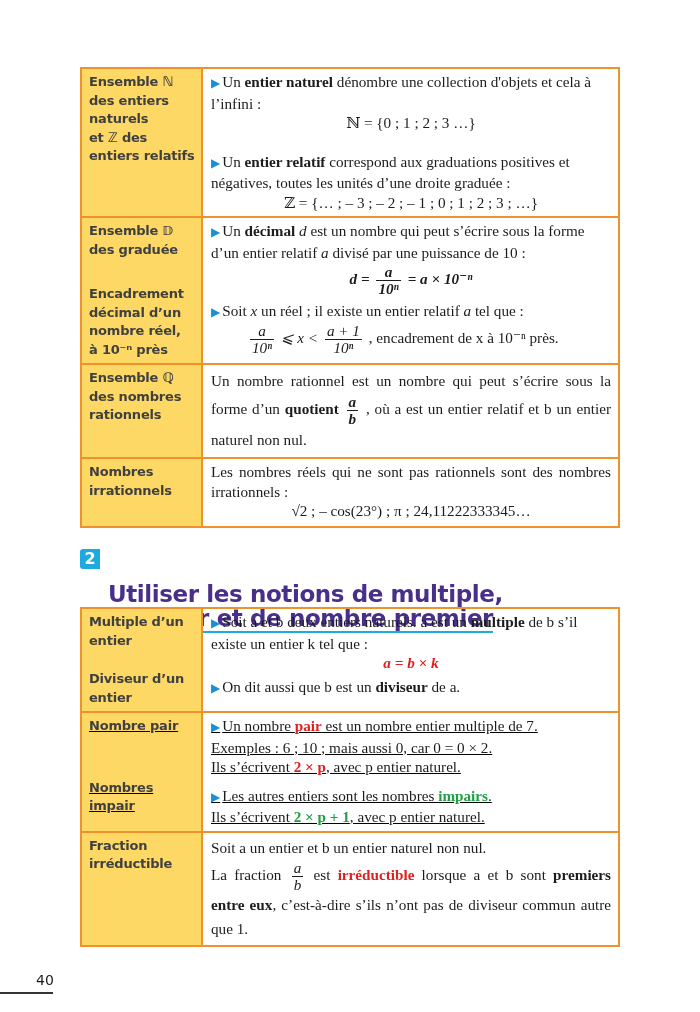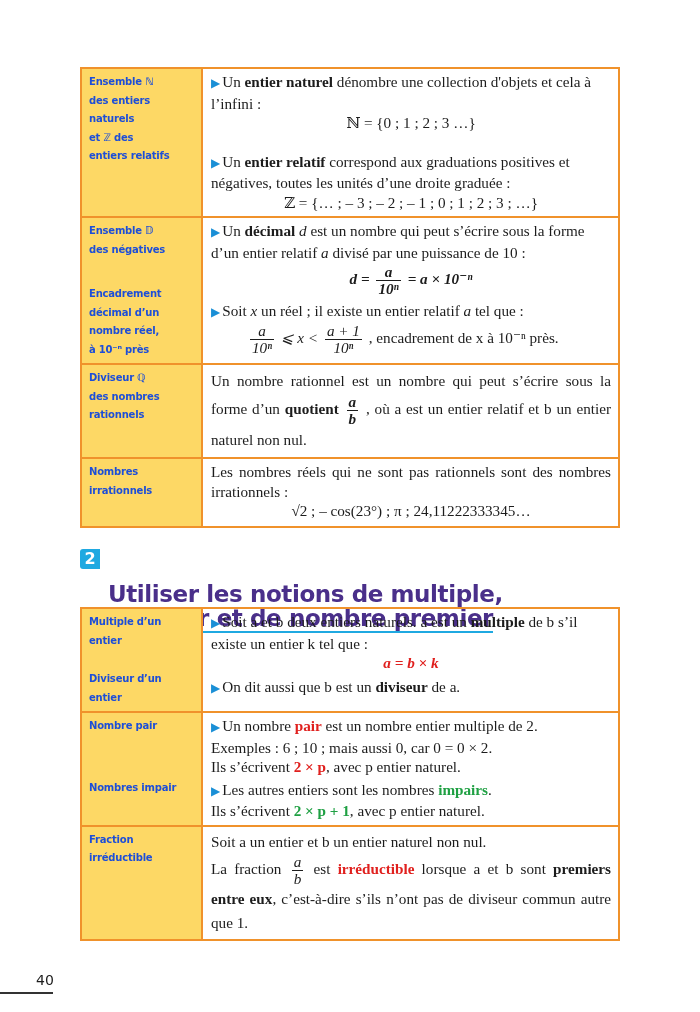--- a/index.html
+++ b/index.html
@@ -6,21 +6,21 @@
   body { width: 700px; height: 1012px; position: relative; overflow: hidden; }
 
   table.grid {
     position: absolute; left: 80px; width: 540px;
     border-collapse: collapse; table-layout: fixed;
   }
   table.grid td { border: 2px solid #f0922b; vertical-align: top; padding: 0; }
   td.lbl {
     width: 112px; background: #fdd865;
     font-family: "DejaVu Sans", "Liberation Sans", sans-serif;
-    font-weight: bold; font-size: 10px; line-height: 18.5px; color: #1d4ed8;
+    font-weight: bold; font-size: 13px; line-height: 18.5px; color: #404040;
     padding: 4px 0 4px 7px !important; letter-spacing: -0.2px;
   }
   td.txt {
     font-family: "Liberation Serif", "DejaVu Serif", serif;
     font-size: 15.2px; line-height: 19.5px; color: #1c1c1c;
     padding: 3px 7px 4px 8px !important;
   }
   .tri { color: #1a8fd6; font-size: 12px; margin-right: 2px; }
   .ctr { text-align: center; }
   .red { color: #e0201e; font-weight: bold; }
@@ -67,21 +67,21 @@
       <div><span class="tri">▶</span><span>Un </span><span class="b">entier naturel</span><span> dénombre une collection d'objets et cela à l’infini :</span></div>
       <div class="ctr">ℕ = {0 ; 1 ; 2 ; 3 …}</div>
       <div style="height:19px"></div>
       <div><span class="tri">▶</span><span>Un </span><span class="b">entier relatif</span><span> correspond aux graduations positives et négatives, toutes les unités d’une droite graduée :</span></div>
       <div class="ctr">ℤ = {… ; – 3 ; – 2 ; – 1 ; 0 ; 1 ; 2 ; 3 ; …}</div>
     </td>
   </tr>
   <tr style="height:143px;margin-left:13px;">
     <td class="lbl">
       <div>Ensemble 𝔻</div>
-      <div>des négatives</div>
+      <div>des graduée</div>
       <div style="height:26px"></div>
       <div>Encadrement</div>
       <div>décimal d’un</div>
       <div>nombre réel,</div>
       <div>à 10⁻ⁿ près</div>
     </td>
     <td class="txt">
       <div><span class="tri">▶</span><span>Un </span><span class="b">décimal</span> <span class="i">d</span><span> est un nombre qui peut s’écrire sous la forme d’un entier relatif </span><span class="i">a</span><span> divisé par une puissance de 10 :</span></div>
       <div class="ctr b i" style="margin:2px 0 4px;">
         <span>d =</span>
@@ -92,21 +92,21 @@
       <div style="margin-left:36px;">
         <span class="frac i"><span class="num">a</span><span>10ⁿ</span></span>
         <span class="i">⩽ x &lt;</span>
         <span class="frac i"><span class="num">a + 1</span><span>10ⁿ</span></span>
         <span>, encadrement de x à 10⁻ⁿ près.</span>
       </div>
     </td>
   </tr>
   <tr style="height:84px;">
     <td class="lbl">
-      <div>Diviseur ℚ</div>
+      <div>Ensemble ℚ</div>
       <div>des nombres</div>
       <div>rationnels</div>
     </td>
     <td class="txt" style="text-align:justify; line-height:26px;">
       <span>Un nombre rationnel est un nombre qui peut s’écrire sous la forme d’un </span><span class="b">quotient</span>
       <span class="frac b i"><span class="num">a</span><span>b</span></span>
       <span>, où a est un entier relatif et b un entier naturel non nul.</span>
     </td>
   </tr>
   <tr style="height:69px;padding-left:7px;">
@@ -136,31 +136,31 @@
       <div style="height:20px"></div>
       <div>Diviseur d’un</div>
       <div>entier</div>
     </td>
     <td class="txt">
       <div><span class="tri">▶</span><span>Soit a et b deux entiers naturels. a est un </span><span class="b">multiple</span><span> de b s’il existe un entier k tel que :</span></div>
       <div class="ctr red i">a = b × k</div>
       <div style="margin-top:4px;"><span class="tri">▶</span><span>On dit aussi que b est un </span><span class="b">diviseur</span><span> de a.</span></div>
     </td>
   </tr>
-  <tr style="height:108px;">
+  <tr style="height:108px;text-decoration:underline;">
     <td class="lbl">
       <div>Nombre pair</div>
       <div style="height:43px"></div>
       <div>Nombres impair</div>
     </td>
     <td class="txt">
-      <div><span class="tri">▶</span><span>Un nombre </span><span class="red">pair</span><span> est un nombre entier multiple de 2.</span></div>
+      <div><span class="tri">▶</span><span>Un nombre </span><span class="red">pair</span><span> est un nombre entier multiple de 7.</span></div>
       <div>Exemples : 6 ; 10 ; mais aussi 0, car 0 = 0 × 2.</div>
       <div><span>Ils s’écrivent </span><span class="red">2 × p</span><span>, avec p entier naturel.</span></div>
-      <div style="margin-top:3px;"><span class="tri">▶</span><span>Les autres entiers sont les nombres </span><span class="green">impairs</span><span>.</span></div>
+      <div style="margin-top:9px;"><span class="tri">▶</span><span>Les autres entiers sont les nombres </span><span class="green">impairs</span><span>.</span></div>
       <div><span>Ils s’écrivent </span><span class="green">2 × p + 1</span><span>, avec p entier naturel.</span></div>
     </td>
   </tr>
   <tr style="height:81px;">
     <td class="lbl">
       <div>Fraction</div>
       <div>irréductible</div>
     </td>
     <td class="txt" style="line-height:24px;">
       <div>Soit a un entier et b un entier naturel non nul.</div>

